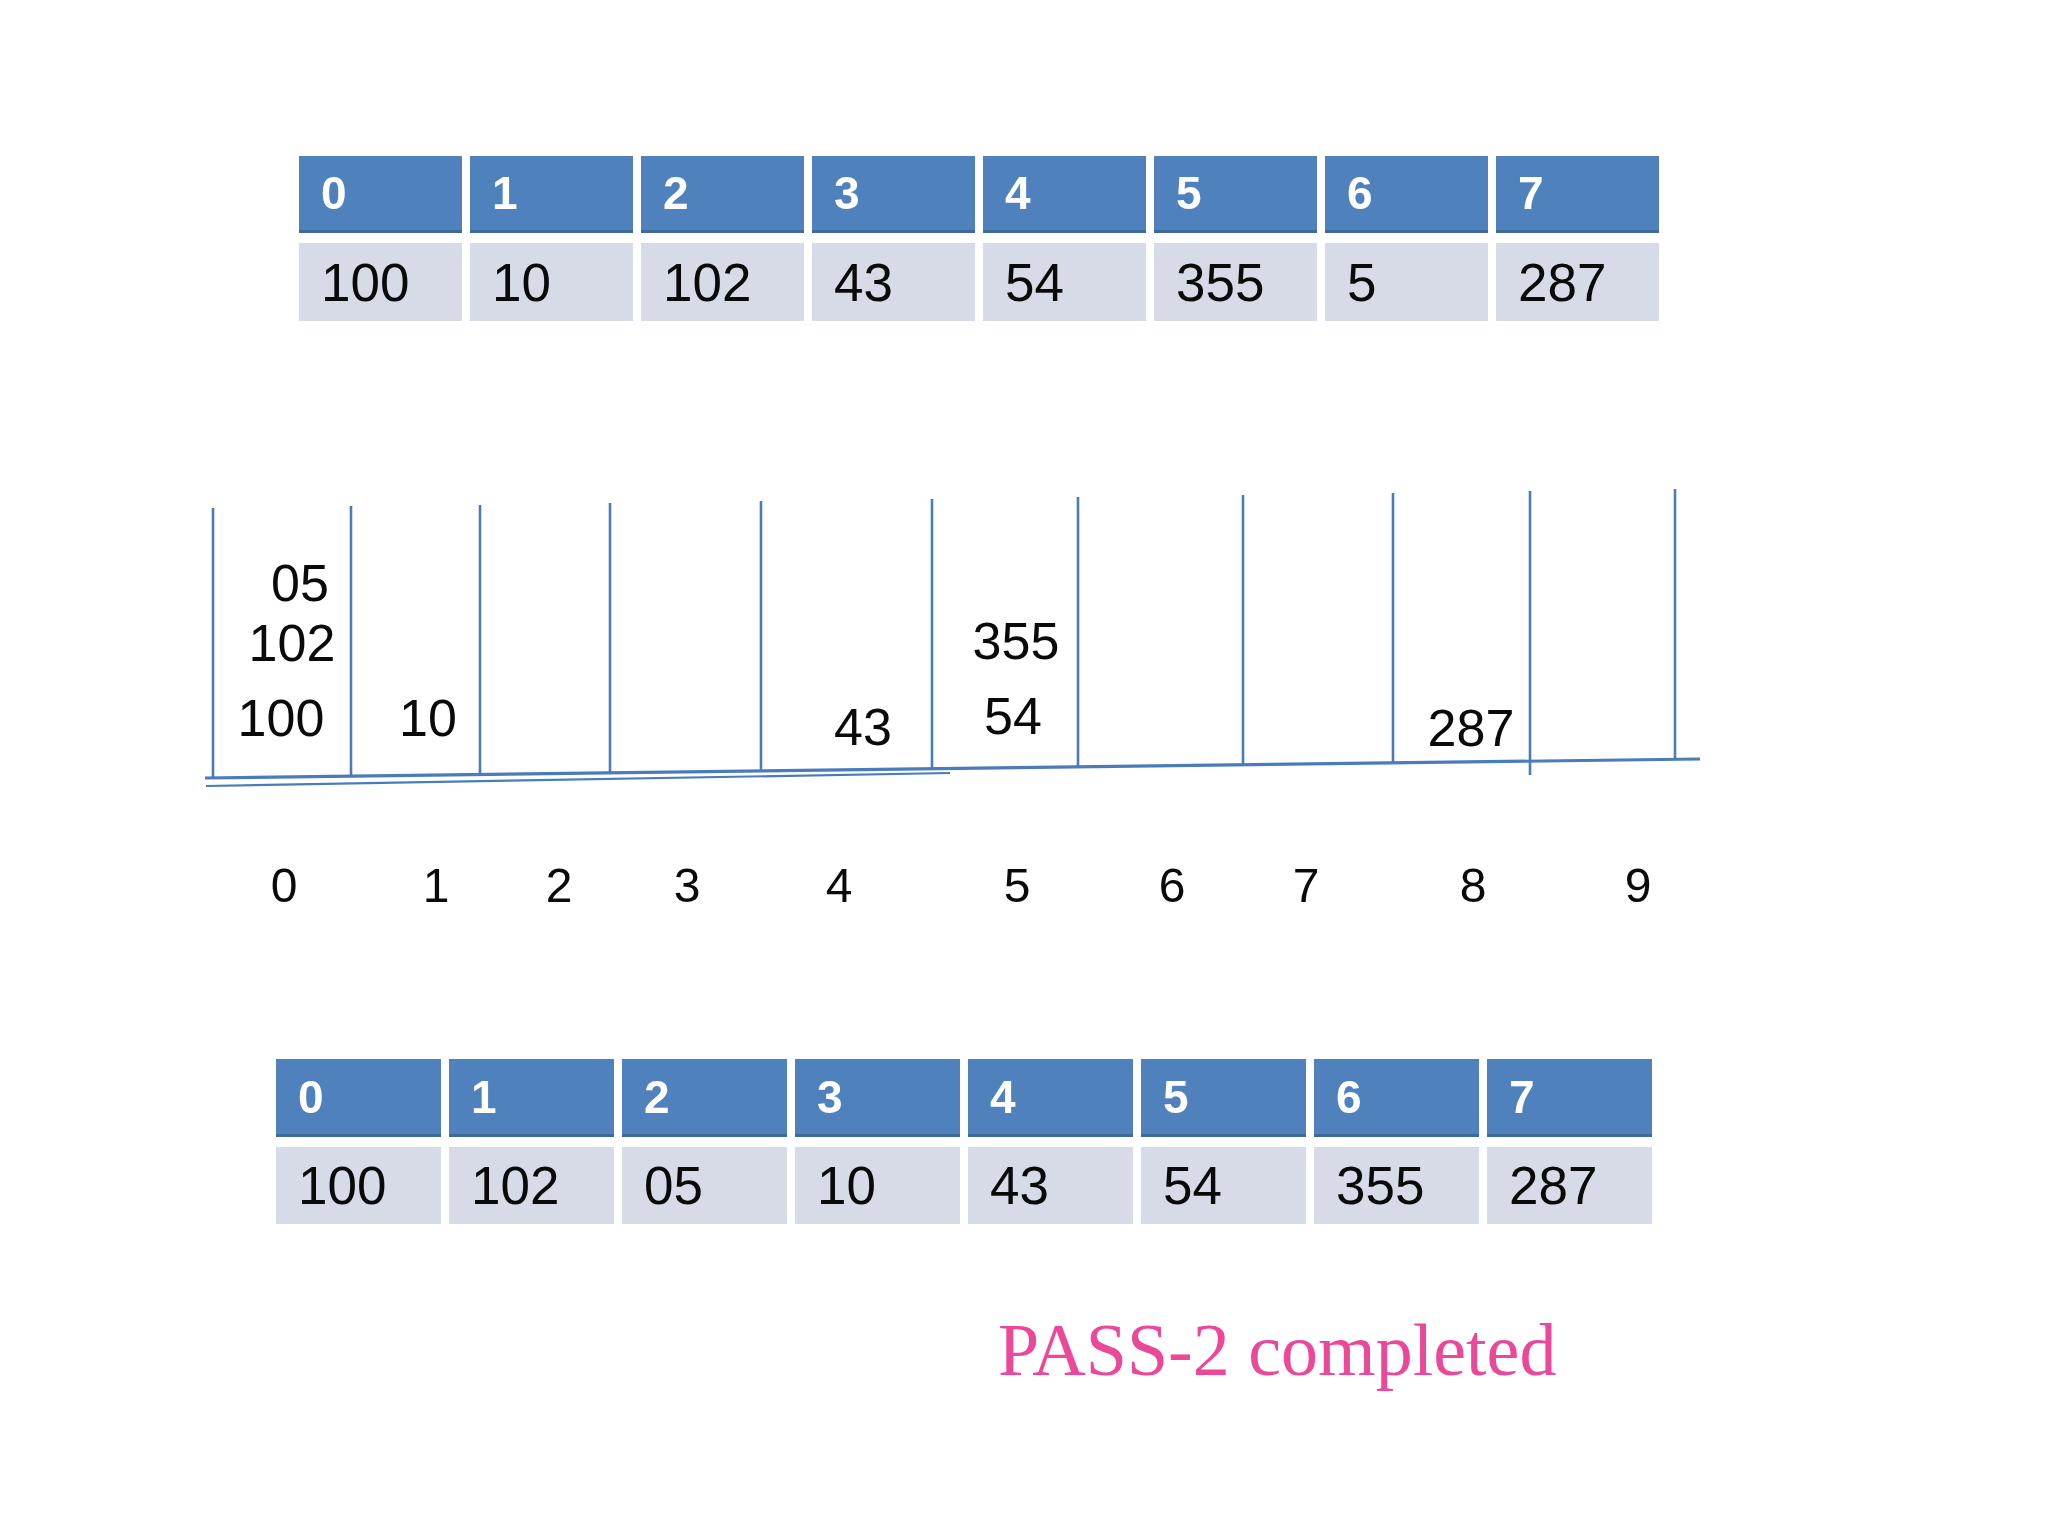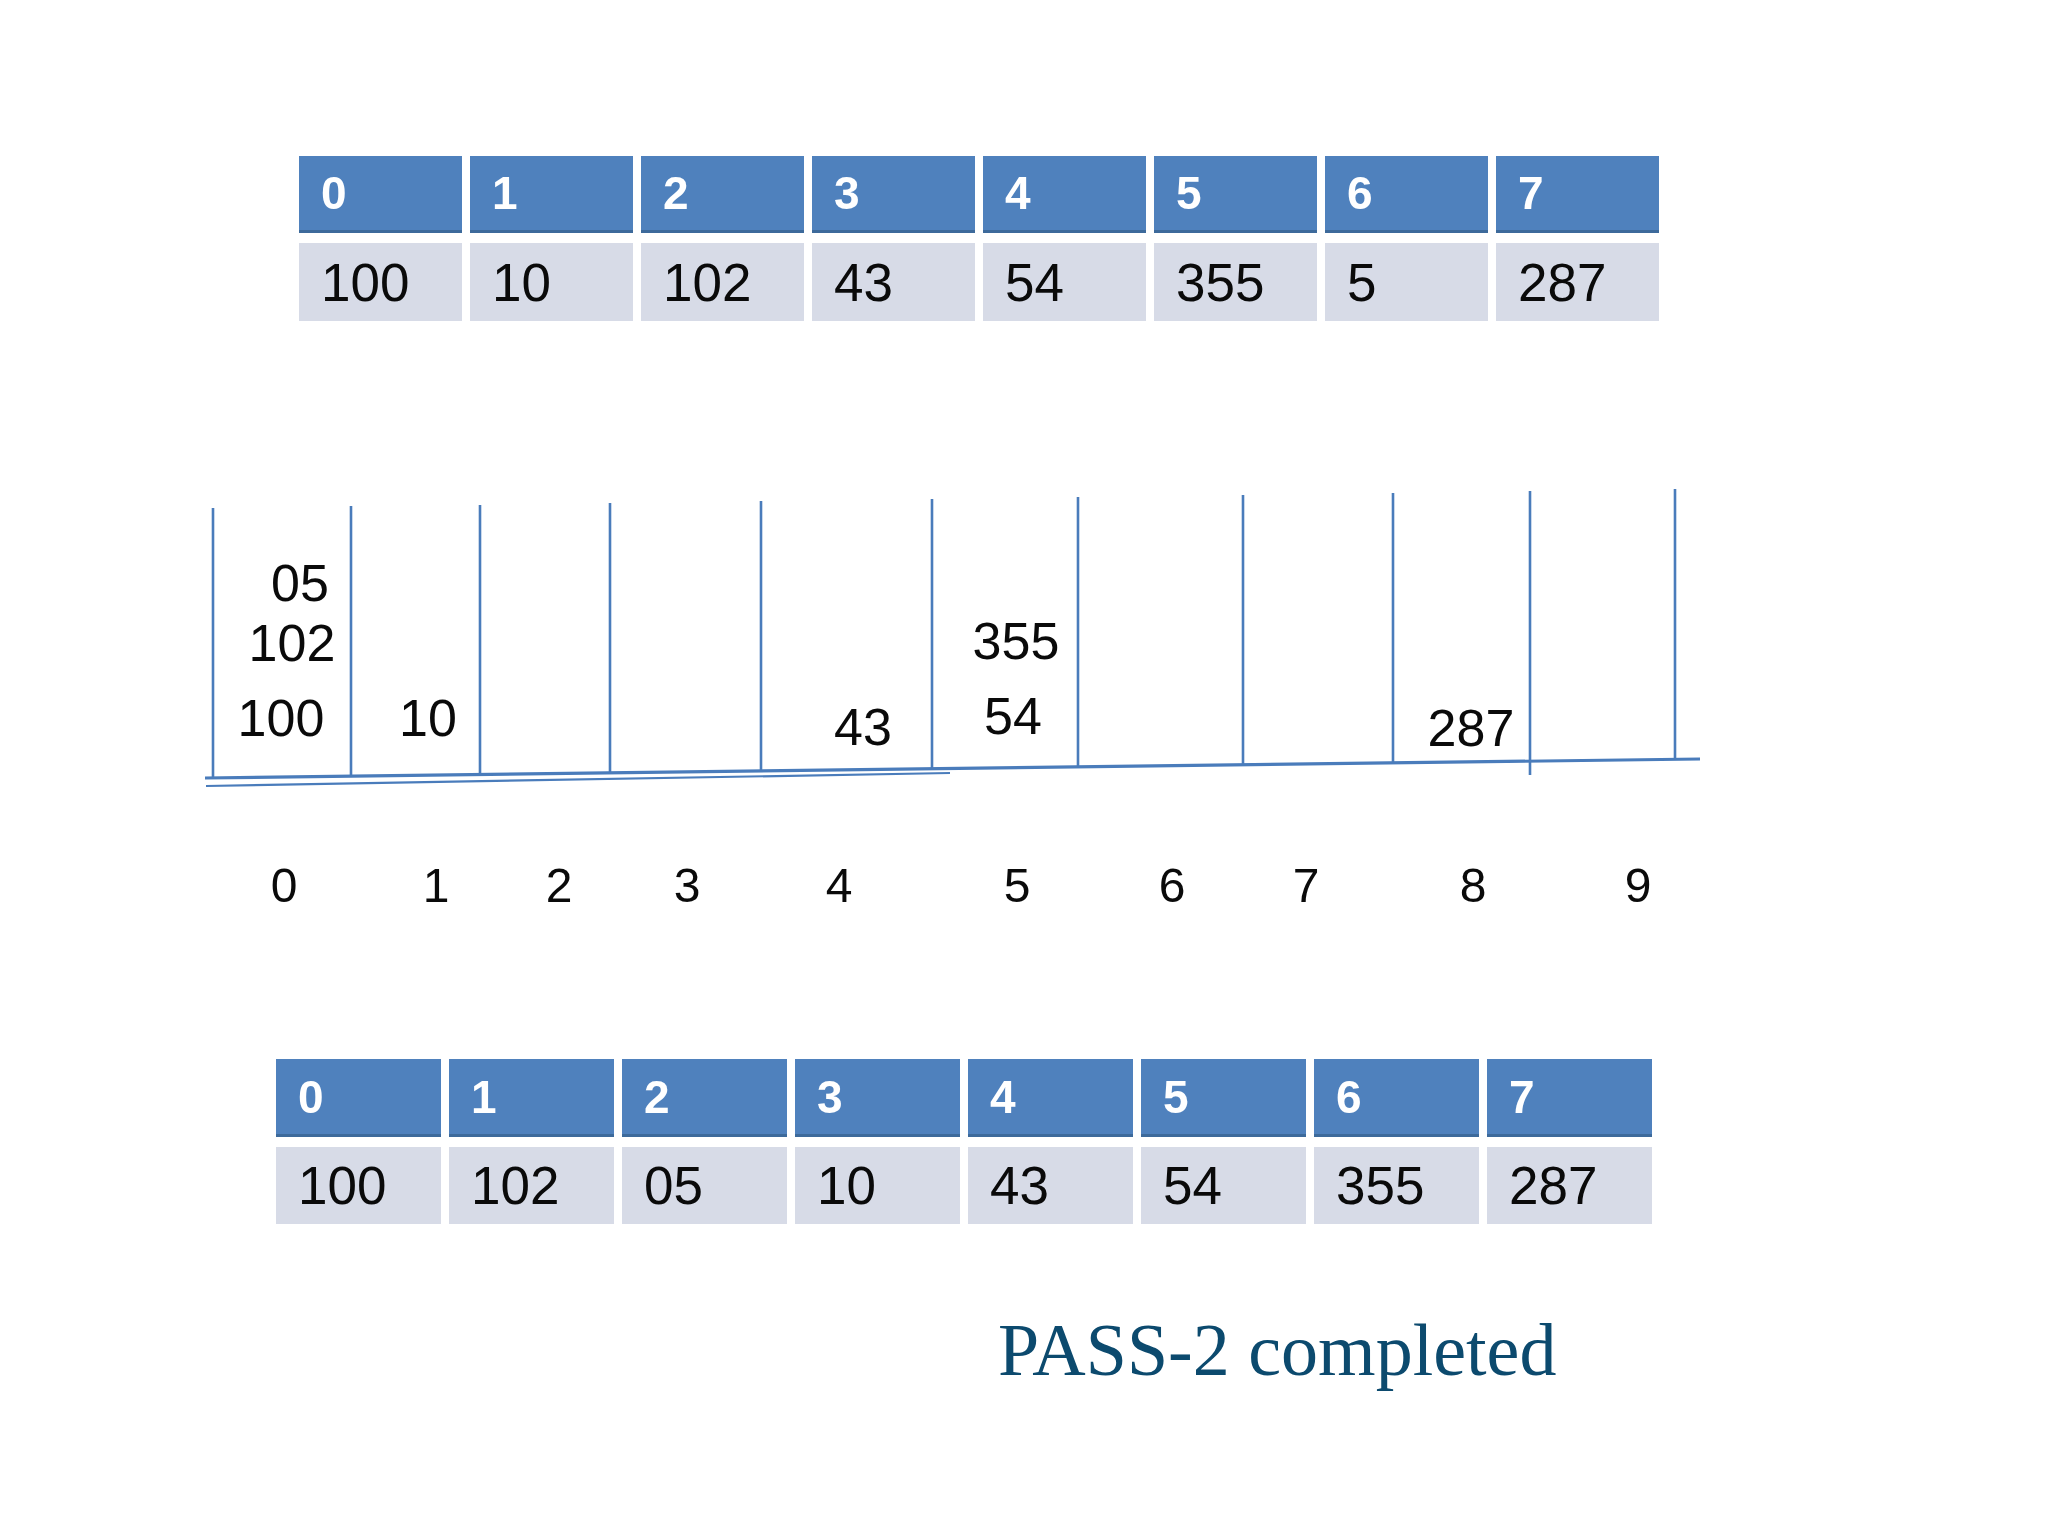--- a/index.html
+++ b/index.html
@@ -33,21 +33,21 @@
     font-size:52px;color:#0a0a0a;white-space:nowrap;
   }
   .bucket-label{
     position:absolute;transform:translateX(-50%);top:858px;
     font-size:48px;color:#0a0a0a;
   }
   
   .caption{
     position:absolute;left:998px;top:1298px;
     font-family:"Liberation Serif", serif;
-    font-size:74px;line-height:104px;color:#0c4a6e;white-space:nowrap;
+    font-size:74px;line-height:104px;color:#ec4899;white-space:nowrap;
   }
 </style>
 </head>
 <body>
 
 <div class="slide">
 
   <div class="num-table top">
     <div class="hdr">0</div>
     <div class="hdr">1</div>

